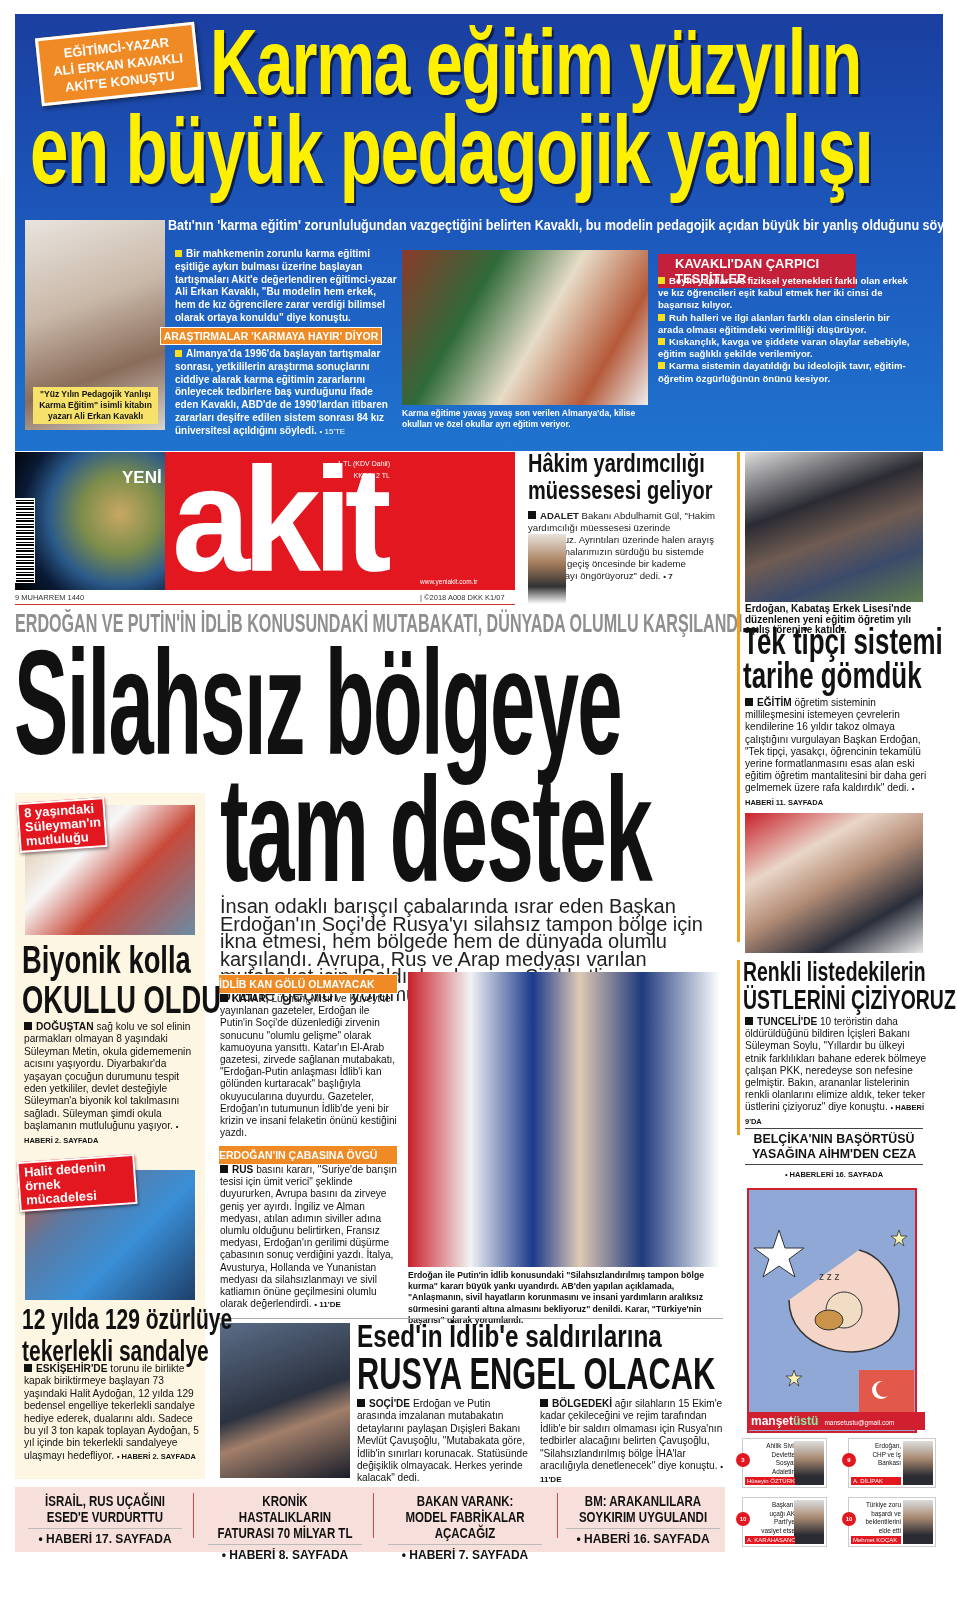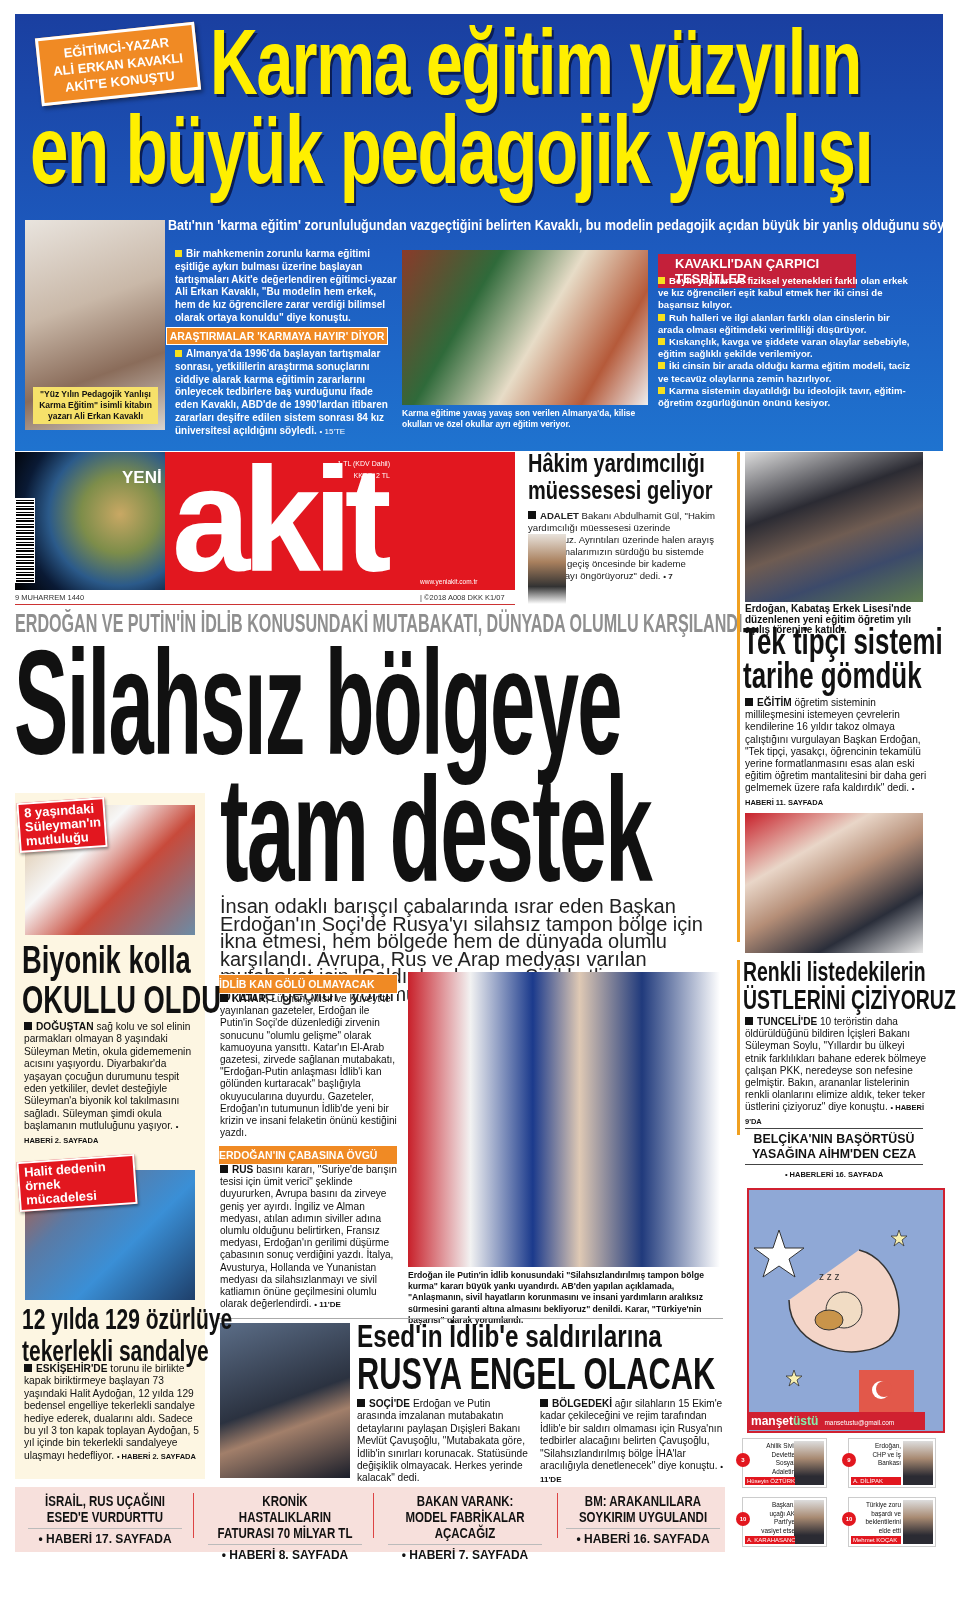--- a/index.html
+++ b/index.html
@@ -11,21 +11,21 @@
 .bighead{color:#ffef00;font-weight:900;letter-spacing:-2px;text-shadow:3px 3px 0 #0a1d55;transform:scaleX(.72);transform-origin:left top;white-space:nowrap}
 #h1a{left:210px;top:12px;font-size:92px;line-height:100px}
 #h1b{left:30px;top:98px;font-size:96px;line-height:104px}
 #subline{left:168px;top:216px;width:770px;color:#fff;font-weight:700;font-size:15px;transform:scaleX(.84);transform-origin:left top;white-space:nowrap}
 #portrait{left:25px;top:220px;width:140px;height:210px;background:linear-gradient(160deg,#e9e4de 0%,#c9b8a8 40%,#8a6c5a 70%,#d8d4cf 100%)}
 #portcap{left:33px;top:387px;width:125px;background:#f6e16a;color:#111;font-size:8.5px;font-weight:700;text-align:center;padding:2px;line-height:11px}
 .btxt{color:#fff;font-size:10px;font-weight:700;line-height:12.8px}
 #col1{left:175px;top:248px;width:222px}
 #col1b{left:175px;top:348px;width:222px}
 .orangebar{background:#f08a24;color:#fff;font-weight:700;font-size:10.5px;text-align:center;padding:2px 0;border:1px solid #fff}
-#obar1{left:166px;top:327px;width:222px}
+#obar1{left:160px;top:327px;width:222px}
 #photo2{left:402px;top:250px;width:246px;height:155px;background:linear-gradient(120deg,#8a3a2a 0%,#2f6a3a 30%,#e7dcc7 55%,#b55a3a 80%,#eee 100%)}
 #photo2cap{left:402px;top:408px;width:250px;color:#fff;font-size:8.5px;font-weight:700;line-height:11px}
 #redbar{left:658px;top:254px;width:198px;background:#c4203a;color:#fff;font-weight:700;font-size:13px;padding:2px 17px}
 #col3{left:658px;top:275px;width:255px;font-size:9.6px;line-height:12.2px}
 .sq{display:inline-block;width:7px;height:7px;background:#f6e01e;margin-right:4px;vertical-align:0}
 .bsq{display:inline-block;width:8px;height:8px;background:#111;margin-right:4px;vertical-align:0}
 
 #globe{left:15px;top:452px;width:150px;height:138px;background:radial-gradient(circle at 70% 45%,#c9a864 0%,#7d8d4a 30%,#2b5a8a 55%,#0a1a35 75%,#000 100%)}
 #barcode{left:15px;top:498px;width:20px;height:85px;background:repeating-linear-gradient(0deg,#000 0 2px,#fff 2px 3px,#000 3px 4px,#fff 4px 6px);border:1px solid #fff}
 #logo{left:165px;top:452px;width:350px;height:138px;background:#e2171f}
@@ -77,21 +77,21 @@
 #classcap{left:745px;top:604px;width:182px;font-size:10px;font-weight:700;line-height:10.5px}
 #tekh{left:743px;top:625px;font-weight:900;font-size:36px;line-height:34px;transform:scaleX(.72);transform-origin:left top;white-space:nowrap}
 #tekt{left:745px;top:697px;width:182px;font-size:10.1px;line-height:12.2px}
 #soyphoto{left:745px;top:813px;width:178px;height:140px;background:linear-gradient(150deg,#c8202a 0%,#e9d6c8 30%,#b58e77 50%,#2a2e3a 75%,#e8e8e8 100%)}
 #renkh{left:743px;top:958px;font-weight:900;font-size:27px;line-height:28px;transform:scaleX(.72);transform-origin:left top;white-space:nowrap}
 #renkt{left:745px;top:1016px;width:182px;font-size:10.1px;line-height:12.2px}
 #belgline{left:745px;top:1128px;width:178px;height:1px;background:#444}
 #belgh{left:745px;top:1131px;width:178px;font-weight:900;font-size:13px;line-height:15px;text-align:center;transform:scaleX(.95)}
 #belgline2{left:745px;top:1164px;width:178px;height:1px;background:#444}
 #belgref{left:745px;top:1170px;width:178px;font-size:7.5px;font-weight:700;text-align:center}
-#cartoon{left:747px;top:1188px;width:198px;height:245px;background:#8fa8d6;border:2px solid #d02030}
+#cartoon{left:747px;top:1188px;width:170px;height:245px;background:#8fa8d6;border:2px solid #d02030}
 #ctitle{left:747px;top:1412px;width:178px;height:18px;background:#d02030;color:#fff;font-weight:900;font-size:12px;padding-left:4px;line-height:18px}
 #ctitle span.u{color:#86efac}
 #cemail{font-size:6.5px;font-weight:400;margin-left:6px}
 .colbox{width:85px;height:50px;border:1px solid #ccc;background:#fff;position:absolute}
 .colnum{position:absolute;left:-7px;top:14px;width:14px;height:14px;background:#e2171f;color:#fff;border-radius:50%;font-size:6px;text-align:center;line-height:14px;font-weight:700}
 .coltitle{position:absolute;left:6px;top:3px;width:46px;font-size:7.5px;line-height:8.5px;text-align:right;transform:scaleX(.85);transform-origin:right top}
 .colname{position:absolute;left:2px;bottom:2px;width:50px;background:#e2171f;color:#fff;font-size:6px;padding:1px 2px;white-space:nowrap;overflow:hidden}
 .colface{position:absolute;right:2px;top:2px;width:30px;height:44px;background:linear-gradient(180deg,#ddd,#a88a72 40%,#2b2b33 80%)}
 
 #bstrip{left:15px;top:1487px;width:710px;height:65px;background:#f7e0dc}
@@ -118,21 +118,20 @@
 <div id="col1" class="abs btxt"><span class="sq"></span><span>Bir mahkemenin zorunlu karma eğitimi eşitliğe aykırı bulması üzerine başlayan tartışmaları Akit'e değerlendiren eğitimci-yazar Ali Erkan Kavaklı, "Bu modelin hem erkek, hem de kız öğrencilere zarar verdiği bilimsel olarak ortaya konuldu" diye konuştu.</span></div>
 <div id="obar1" class="abs orangebar">ARAŞTIRMALAR 'KARMAYA HAYIR' DİYOR</div>
 <div id="col1b" class="abs btxt"><span class="sq"></span><span>Almanya'da 1996'da başlayan tartışmalar sonrası, yetkililerin araştırma sonuçlarını ciddiye alarak karma eğitimin zararlarını önleyecek tedbirlere baş vurduğunu ifade eden Kavaklı, ABD'de de 1990'lardan itibaren zararları deşifre edilen sistem sonrası 84 kız üniversitesi açıldığını söyledi.</span> <span style="font-weight:400;font-size:8px">• 15'TE</span></div>
 <div id="photo2" class="abs"></div>
 <div id="photo2cap" class="abs">Karma eğitime yavaş yavaş son verilen Almanya'da, kilise okulları ve özel okullar ayrı eğitim veriyor.</div>
 <div id="redbar" class="abs">KAVAKLI'DAN ÇARPICI TESPİTLER</div>
 <div id="col3" class="abs btxt">
   <div><span class="sq"></span><span>Beyin yapıları ve fiziksel yetenekleri farklı olan erkek ve kız öğrencileri eşit kabul etmek her iki cinsi de başarısız kılıyor.</span></div>
   <div><span class="sq"></span><span>Ruh halleri ve ilgi alanları farklı olan cinslerin bir arada olması eğitimdeki verimliliği düşürüyor.</span></div>
   <div><span class="sq"></span><span>Kıskançlık, kavga ve şiddete varan olaylar sebebiyle, eğitim sağlıklı şekilde verilemiyor.</span></div>
-  <div><span class="sq"></span><span>İki cinsin bir arada olduğu karma eğitim modeli, taciz ve tecavüz olaylarına zemin hazırlıyor.</span></div>
   <div><span class="sq"></span><span>Karma sistemin dayatıldığı bu ideolojik tavır, eğitim-öğretim özgürlüğünün önünü kesiyor.</span></div>
 </div>
 
 <div id="globe" class="abs"></div>
 <div id="barcode" class="abs"></div>
 <div id="logo" class="abs"></div>
 <div id="yeni" class="abs">YENİ</div>
 <div id="akit" class="abs">akit</div>
 <div id="price" class="abs">
     <div>1 TL (KDV Dahil)</div>

